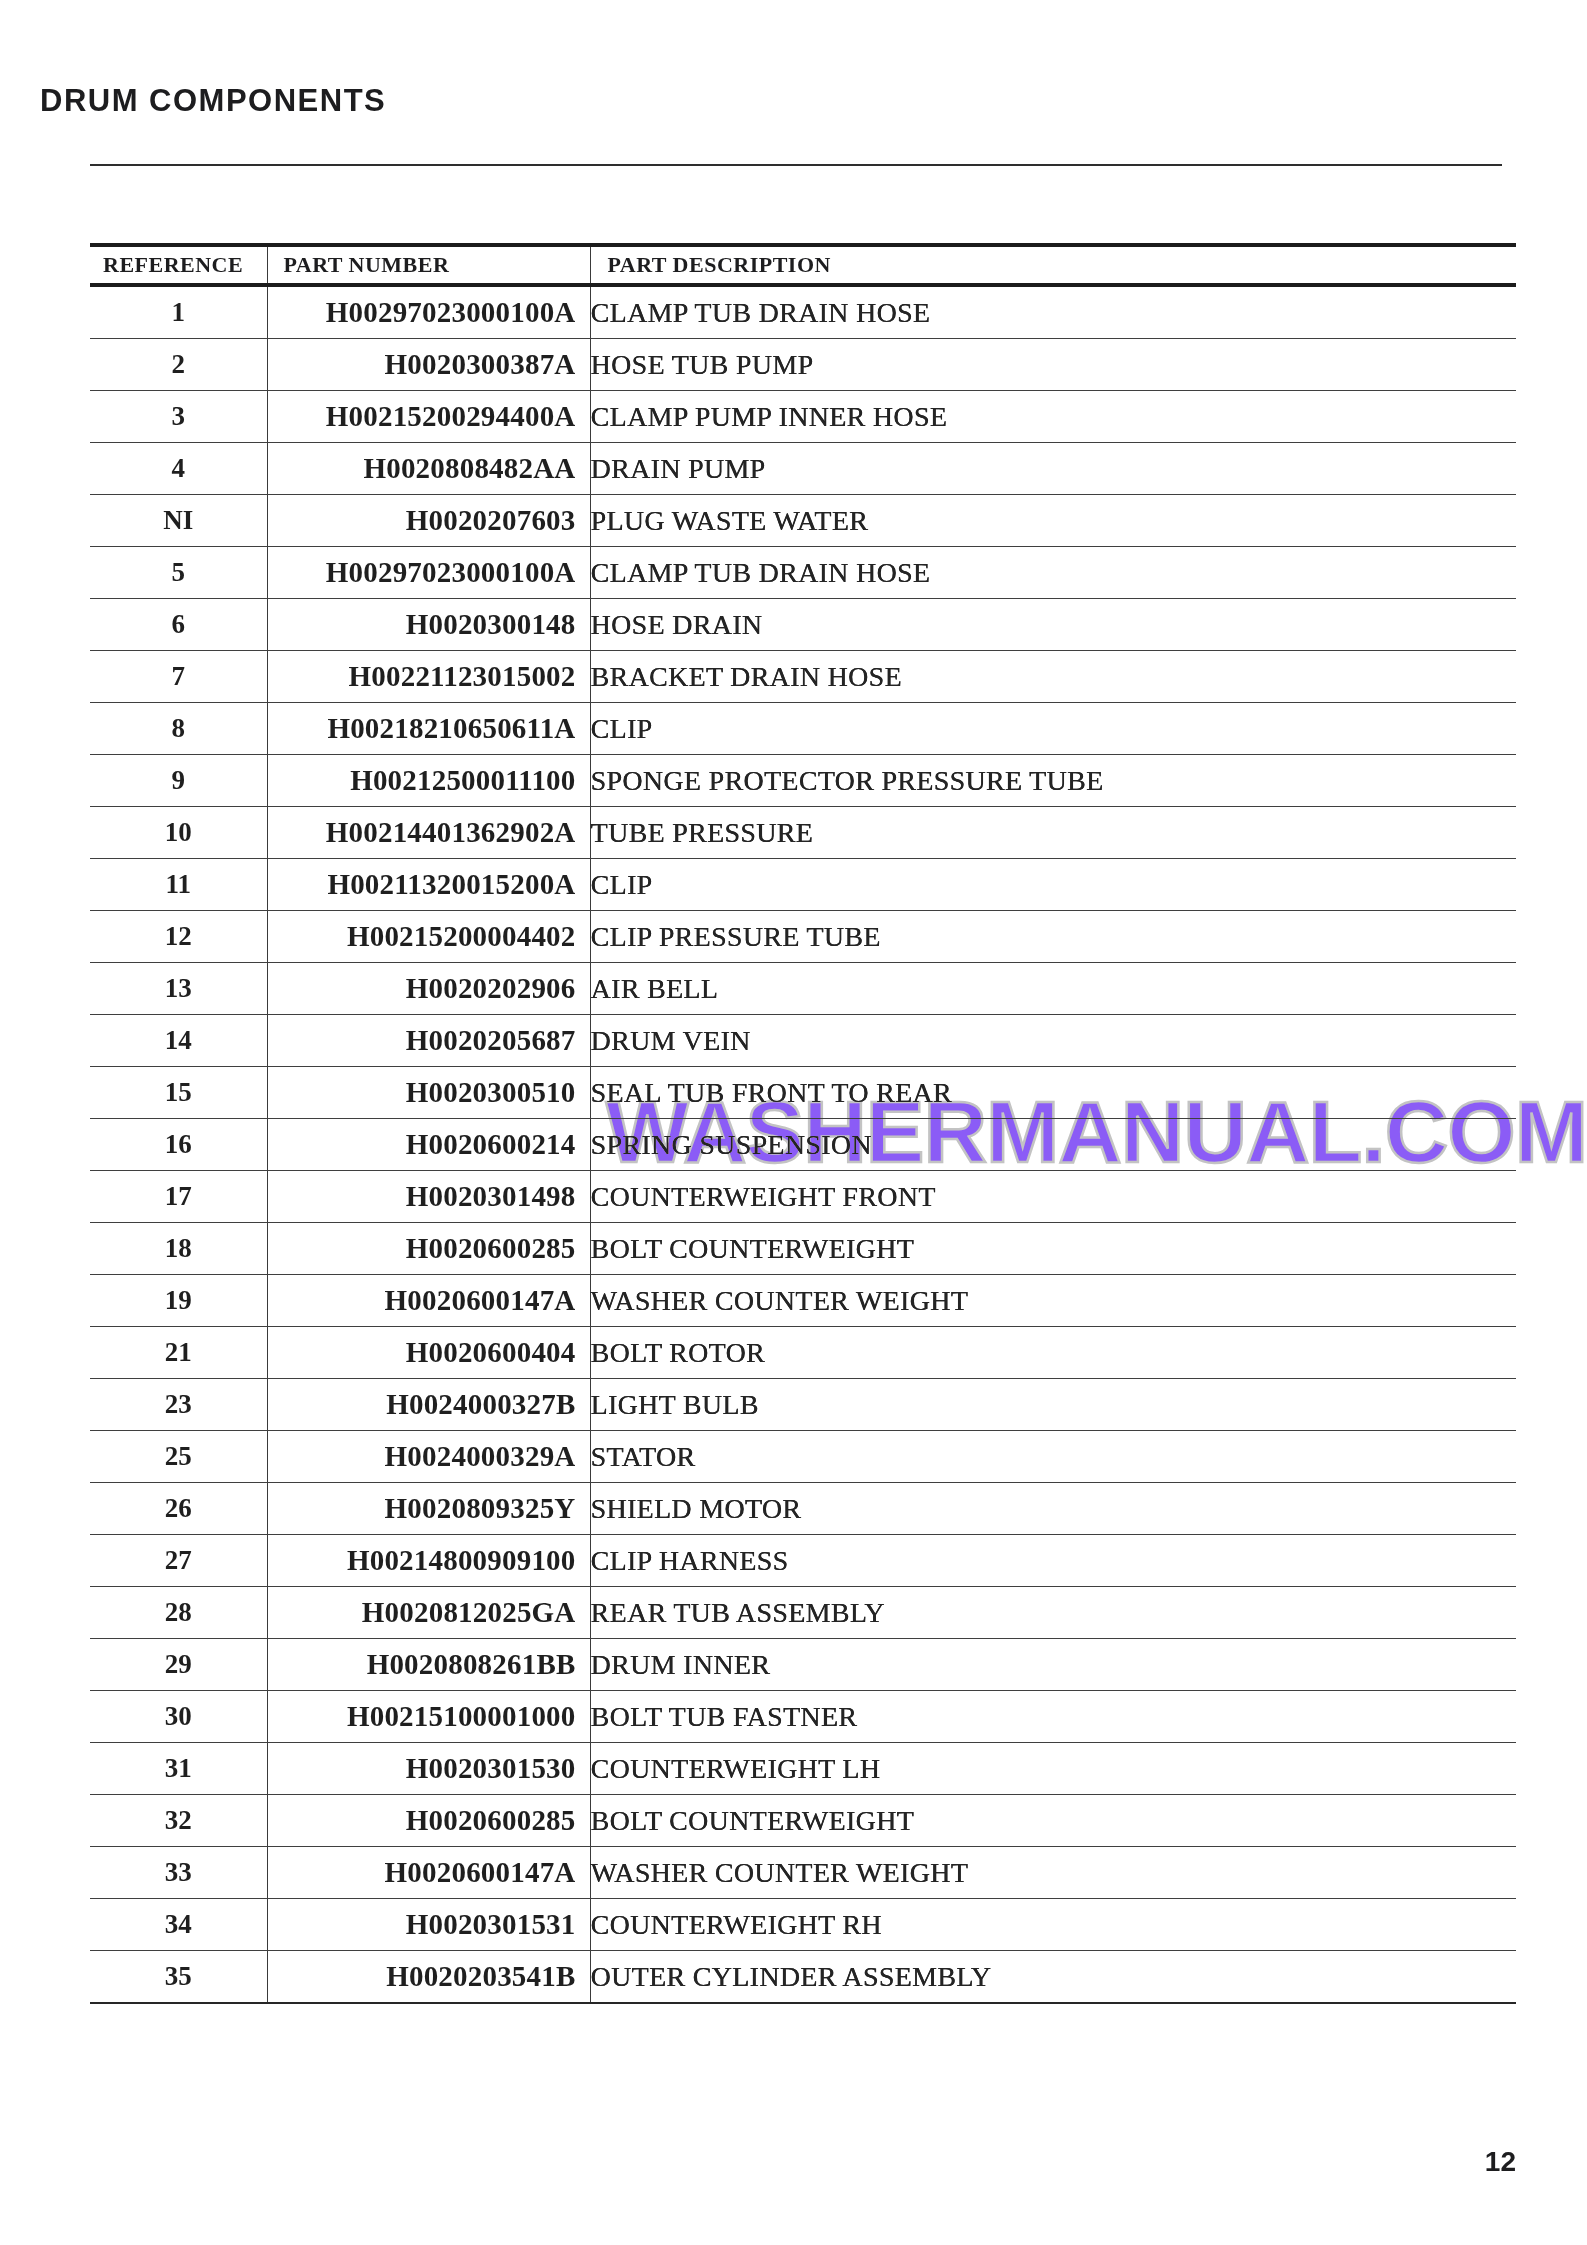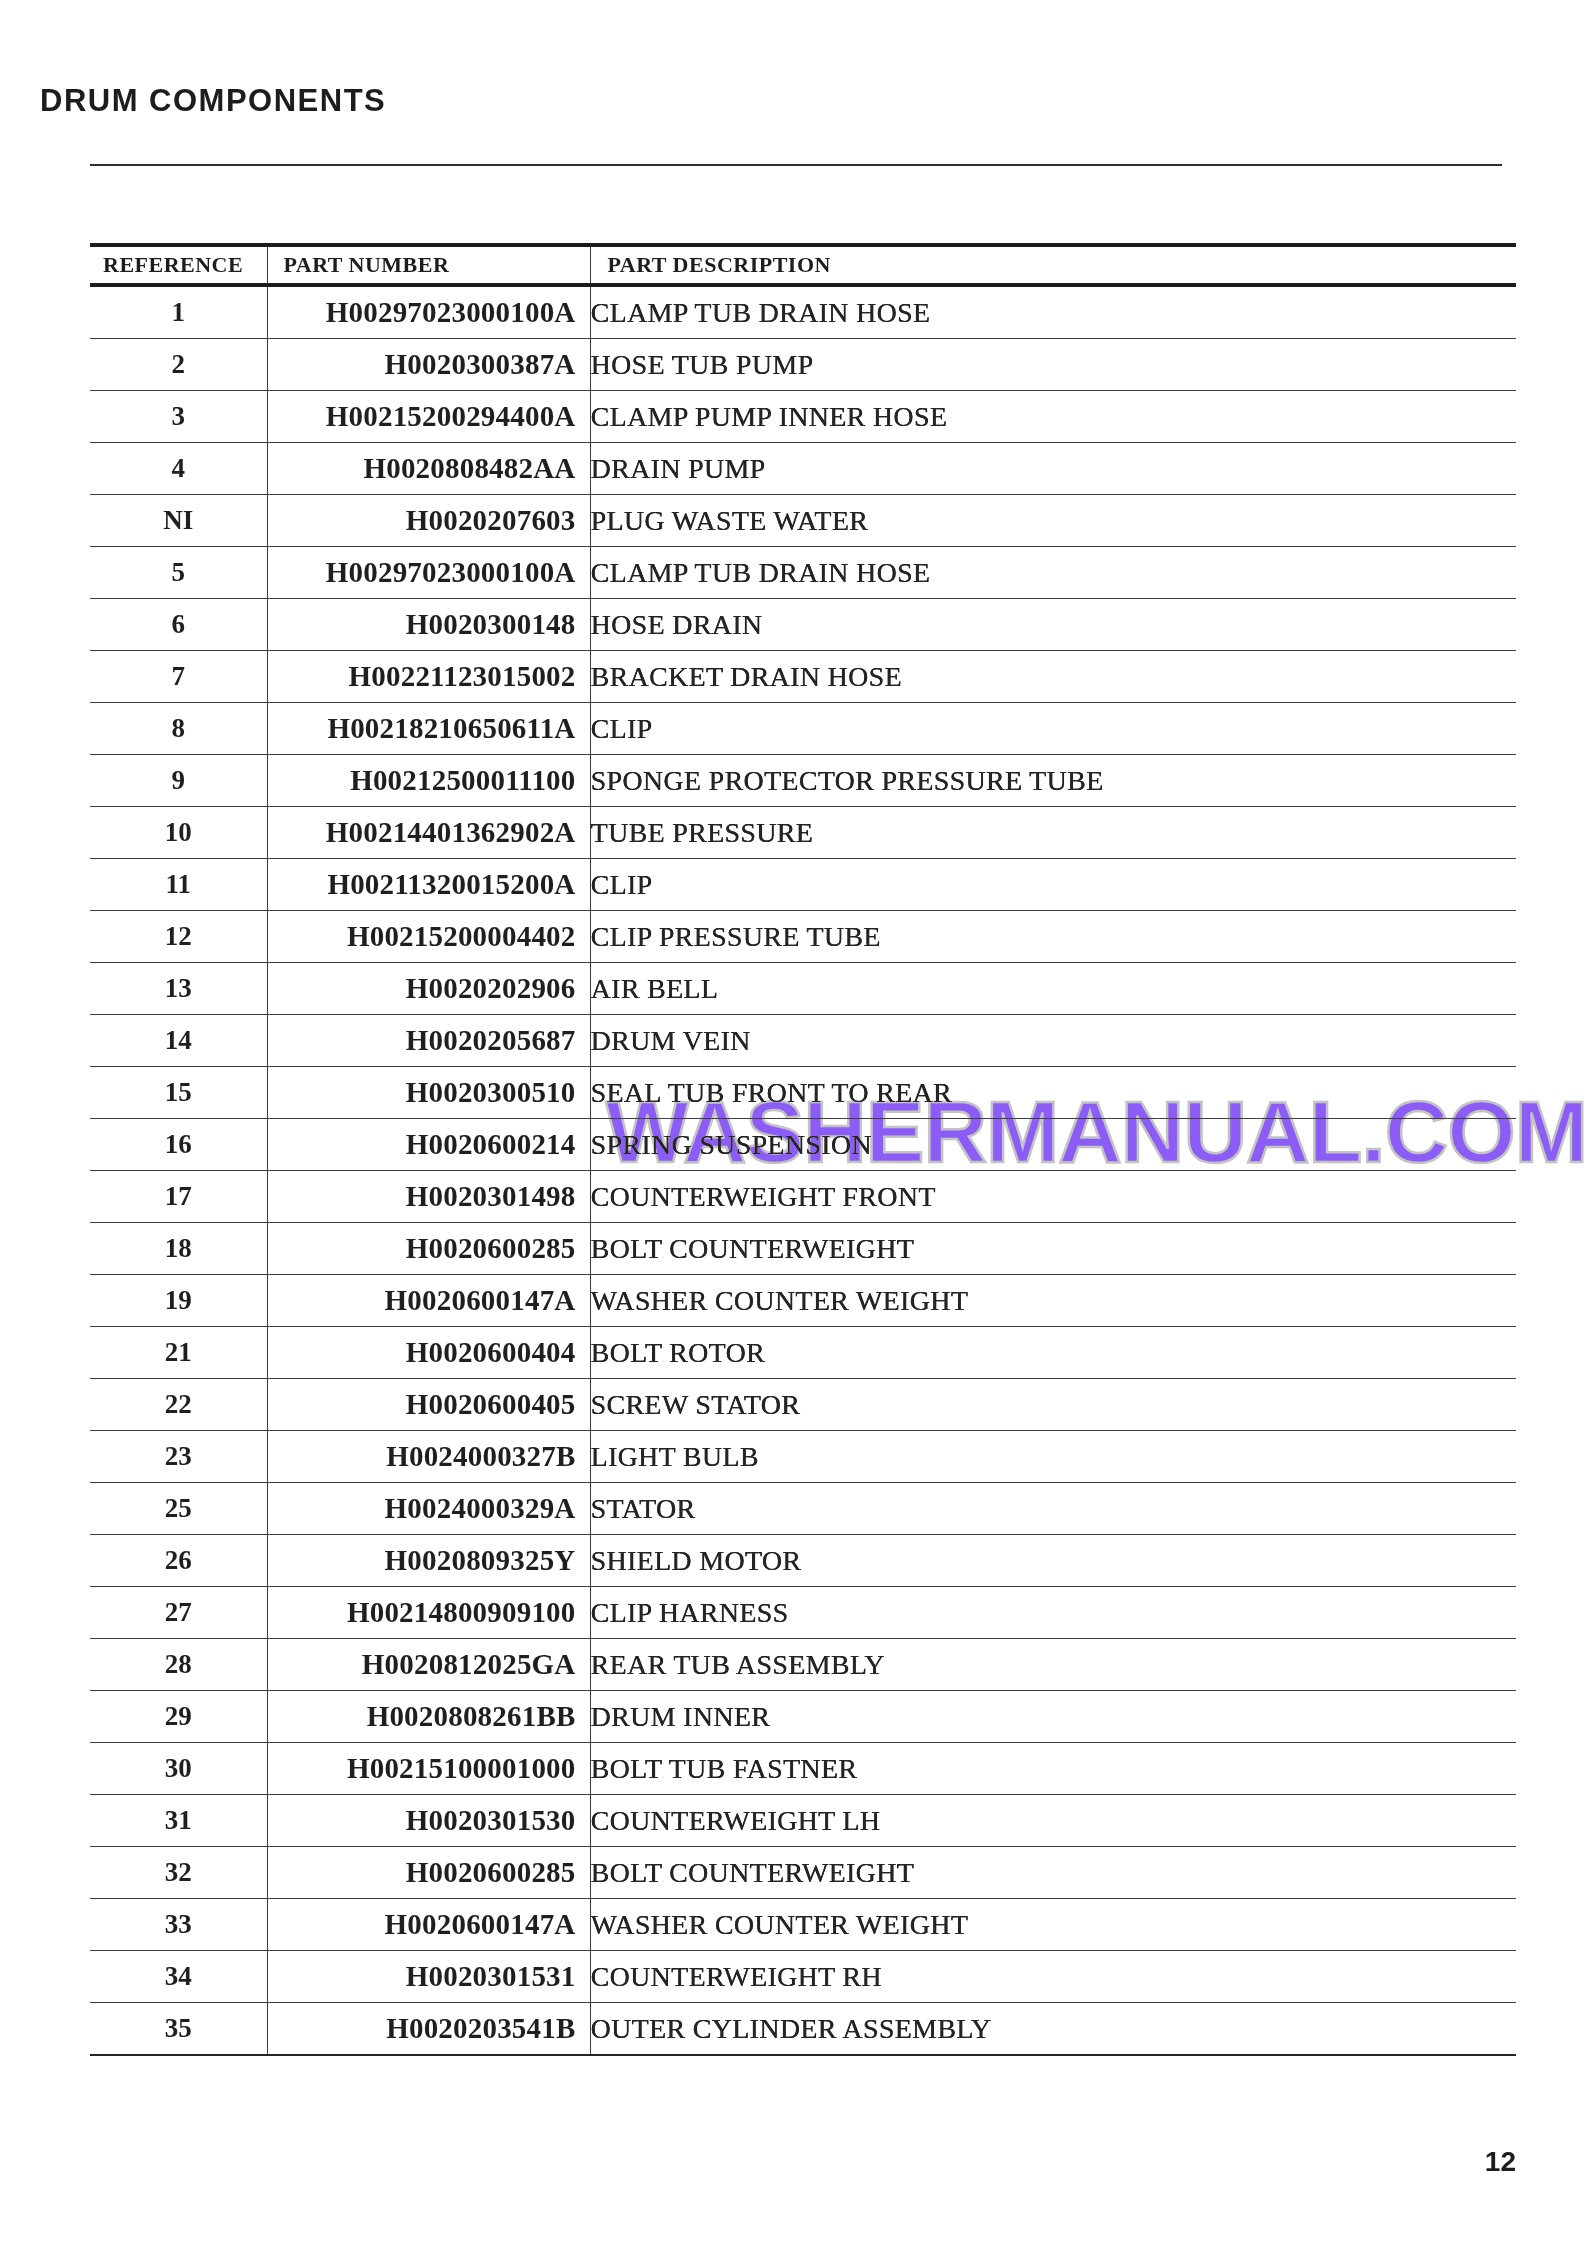--- a/index.html
+++ b/index.html
@@ -192,25 +192,20 @@
         <td class="ref-cell vline">19</td>
         <td class="num-cell vline">H0020600147A</td>
         <td class="desc-cell">WASHER COUNTER WEIGHT</td>
       </tr>
       <tr>
         <td class="ref-cell vline">21</td>
         <td class="num-cell vline">H0020600404</td>
         <td class="desc-cell">BOLT ROTOR</td>
       </tr>
       <tr>
-        <td class="ref-cell vline">22</td>
-        <td class="num-cell vline">H0020600405</td>
-        <td class="desc-cell">SCREW STATOR</td>
-      </tr>
-      <tr>
         <td class="ref-cell vline">23</td>
         <td class="num-cell vline">H0024000327B</td>
         <td class="desc-cell">LIGHT BULB</td>
       </tr>
       <tr>
         <td class="ref-cell vline">25</td>
         <td class="num-cell vline">H0024000329A</td>
         <td class="desc-cell">STATOR</td>
       </tr>
       <tr>

